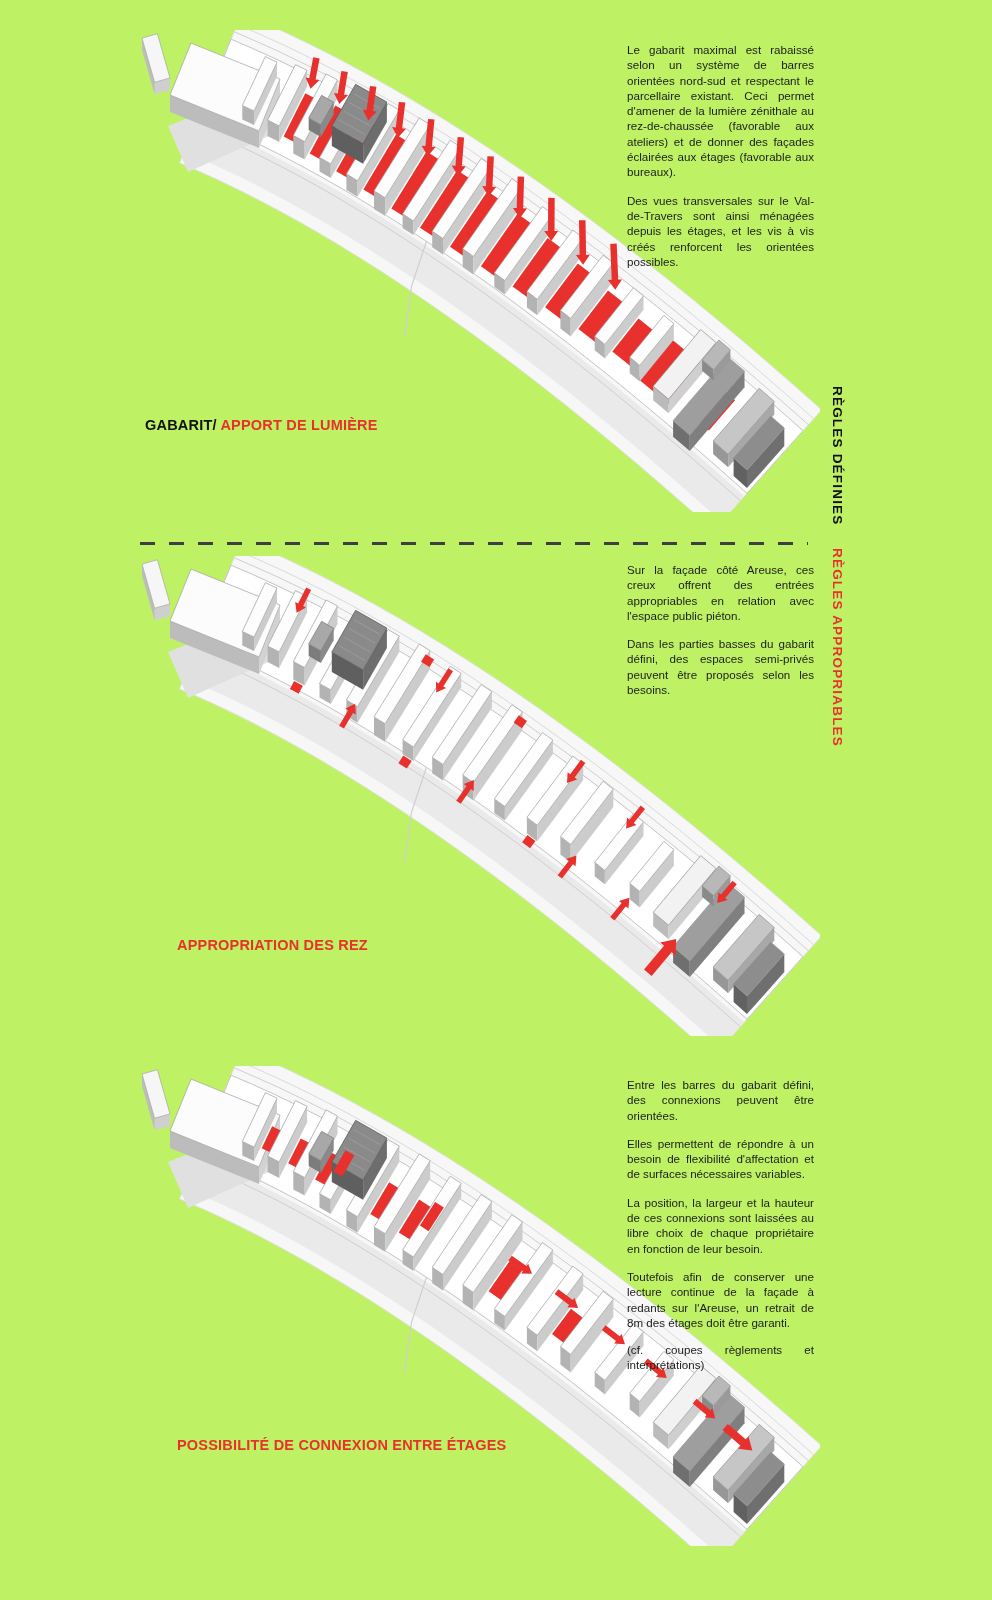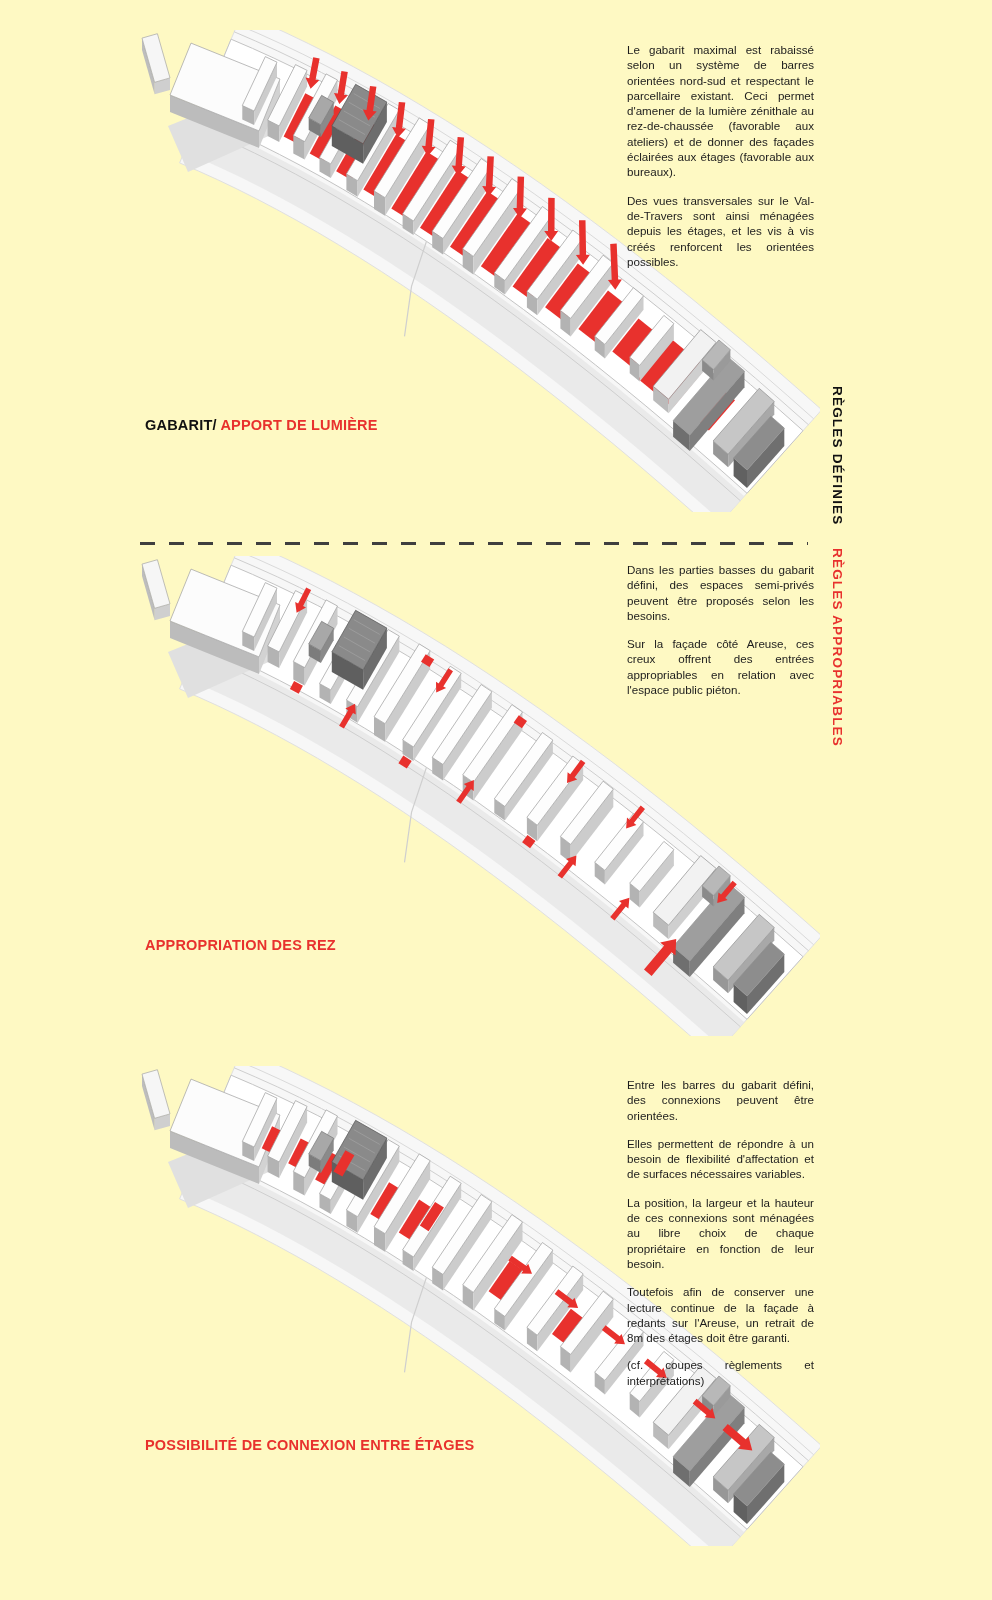--- a/index.html
+++ b/index.html
@@ -1,25 +1,25 @@
 <!DOCTYPE html>
 <html style="--accent: #e8312d;"><head>
 <meta charset="utf-8">
 <style>
   html,body{margin:0;padding:0;background:#fff;}
-  .page{position:relative;width:992px;height:1600px;background:#fef9c3;overflow:hidden;
+  .page{position:relative;width:992px;height:1600px;background:#bef264;overflow:hidden;
         font-family:"Liberation Sans", sans-serif;}
   .textcol{position:absolute;width:187px;font-size:11.6px;line-height:1.32;color:#1c1c1c;z-index:3;}
   .textcol p{margin:0 0 13px;text-align:justify;}
   .textcol p.tight{margin-bottom:2px;}
   .textcol p.cf{margin-top:12px;}
   .sec-title{position:absolute;font-size:14.5px;font-weight:bold;color:#111;
              letter-spacing:.2px;z-index:3;white-space:nowrap;text-align:right;}
   .sec-title .red{color:var(--accent,#e8312d);}
-  .sec-title.red{color:var(--accent,#e8312d);}
+  .sec-title.red{color:var(--accent,#e8312d);margin-left:32px;}
   .vlabel{position:absolute;writing-mode:vertical-rl;font-weight:bold;font-size:13.5px;
           letter-spacing:1.2px;white-space:nowrap;z-index:3;}
   .vlabel.black{color:#111;}
   .vlabel.red{color:var(--accent,#e8312d);}
   .divider{position:absolute;height:3px;z-index:3;
            background:repeating-linear-gradient(90deg,#3f3f3f 0 15px,transparent 15px 29px);}
   svg.diagram{position:absolute;z-index:1;}
 </style>
 </head>
 <body>
@@ -243,22 +243,22 @@
       <polygon points="510.7,249.5 499.5,263.7 497.0,261.6 496.1,272.4 506.4,269.1 503.8,267.1 515.0,252.9" fill="#e8312d" stroke="none" stroke-width="0" opacity="1"></polygon>
       <polygon points="602.6,324.7 591.0,338.5 588.5,336.4 587.2,347.1 597.6,344.1 595.2,342.0 606.8,328.3" fill="#e8312d" stroke="none" stroke-width="0" opacity="1"></polygon>
       <polygon points="213.9,172.5 223.0,157.0 225.8,158.6 225.1,147.8 215.4,152.6 218.2,154.2 209.1,169.7" fill="#e8312d" stroke="none" stroke-width="0" opacity="1"></polygon>
       <polygon points="330.7,247.8 341.0,233.1 343.7,234.9 343.9,224.1 333.8,228.1 336.5,229.9 326.2,244.7" fill="#e8312d" stroke="none" stroke-width="0" opacity="1"></polygon>
       <polygon points="432.0,322.6 443.0,308.3 445.6,310.3 446.4,299.5 436.1,303.0 438.7,305.0 427.6,319.2" fill="#e8312d" stroke="none" stroke-width="0" opacity="1"></polygon>
       <polygon points="484.5,364.4 495.8,350.4 498.4,352.4 499.4,341.7 489.0,344.9 491.6,346.9 480.2,360.9" fill="#e8312d" stroke="none" stroke-width="0" opacity="1"></polygon>
       <polygon points="521.6,419.9 541.6,396.3 545.5,399.5 546.2,383.1 530.2,386.6 534.0,389.8 514.0,413.5" fill="#e8312d" stroke="none" stroke-width="0" opacity="1"></polygon>
     </svg>
 
   <div class="textcol" style="left:627px;top:562px;">
+    <p>Sur la façade côté Areuse, ces creux offrent des entrées appropriables en relation avec l'espace public piéton.</p>
     <p>Dans les parties basses du gabarit défini, des espaces semi-privés peuvent être proposés selon les besoins.</p>
-    <p>Sur la façade côté Areuse, ces creux offrent des entrées appropriables en relation avec l'espace public piéton.</p>
   </div>
 
   <div class="sec-title red" style="left:145px;top:937px;">APPROPRIATION DES REZ</div>
 
   <svg id="diag-3" class="diagram" style="left:130px;top:1066px;" width="690" height="480" viewBox="0 0 690 480">
       <polygon points="111.9,-16.6 133.8,-7.2 155.9,2.8 178.2,13.5 200.6,24.7 223.3,36.7 246.1,49.2 269.1,62.3 292.3,76.1 315.7,90.4 339.3,105.4 363.1,121.0 387.1,137.3 411.3,154.1 435.7,171.6 460.3,189.6 485.2,208.3 510.2,227.6 535.5,247.5 561.0,268.0 586.7,289.2 612.6,310.9 638.7,333.3 665.1,356.3 691.7,379.8 583.6,500.5 558.1,477.9 532.9,455.9 507.9,434.5 483.2,413.8 458.7,393.7 434.6,374.2 410.7,355.4 387.1,337.2 363.7,319.7 340.7,302.8 317.9,286.5 295.5,270.9 273.3,255.9 251.4,241.5 229.8,227.8 208.6,214.8 187.6,202.3 166.9,190.5 146.6,179.4 126.5,168.8 106.8,158.9 87.4,149.6 68.4,141.0 49.6,132.9" fill="#f7f7f7" stroke="#e0e0e0" stroke-width="1" opacity="1"></polygon>
       <polygon points="67.3,90.5 87.0,98.9 106.9,107.9 127.1,117.6 147.6,127.9 168.3,138.8 189.4,150.4 210.7,162.6 232.3,175.4 254.2,188.8 276.4,202.9 298.8,217.6 321.5,232.9 344.4,248.9 367.7,265.5 391.2,282.7 414.9,300.6 438.9,319.1 463.2,338.2 487.8,358.0 512.5,378.4 537.6,399.4 562.9,421.1 588.5,443.4 614.3,466.3 591.6,491.6 566.0,468.9 540.7,446.8 515.6,425.3 490.8,404.5 466.3,384.4 442.0,364.8 418.0,345.9 394.3,327.7 370.9,310.0 347.7,293.0 324.9,276.7 302.3,261.0 279.9,245.9 257.9,231.5 236.2,217.7 214.8,204.5 193.6,192.0 172.8,180.1 152.3,168.8 132.0,158.1 112.1,148.1 92.5,138.8 73.2,130.0 54.3,121.9" fill="#e8e8e8" stroke="none" stroke-width="0" opacity="0.85"></polygon>
       <polygon points="101.1,9.2 122.5,18.4 144.1,28.2 165.8,38.6 187.8,49.6 210.0,61.3 232.4,73.6 255.0,86.5 277.8,100.0 300.9,114.2 324.1,129.0 347.6,144.4 371.3,160.4 395.2,177.0 419.3,194.2 443.6,212.1 468.2,230.6 493.0,249.7 518.0,269.4 543.3,289.7 568.8,310.7 594.5,332.3 620.4,354.5 646.6,377.3 673.0,400.7 617.0,463.3 591.1,440.3 565.5,418.0 540.2,396.4 515.1,375.3 490.3,354.9 465.7,335.1 441.4,315.9 417.3,297.4 393.5,279.5 370.0,262.3 346.8,245.6 323.7,229.6 301.0,214.3 278.5,199.5 256.3,185.4 234.4,172.0 212.7,159.1 191.4,146.9 170.2,135.3 149.4,124.4 128.8,114.0 108.6,104.3 88.6,95.2 68.9,86.8" fill="#ffffff" stroke="#c4c4c4" stroke-width="1" opacity="1"></polygon>
       <polyline points="104.2,1.8 125.7,11.1 147.5,20.9 169.4,31.4 191.5,42.5 213.8,54.3 236.3,66.6 259.0,79.6 282.0,93.2 305.1,107.4 328.4,122.2 352.0,137.7 375.8,153.8 399.8,170.5 424.0,187.8 448.4,205.7 473.1,224.2 497.9,243.4 523.0,263.1 548.3,283.5 573.9,304.5 599.7,326.2 625.7,348.4 651.9,371.3 678.4,394.7" fill="none" stroke="#cfcfcf" stroke-width="1"></polyline>
       <polyline points="107.3,-5.5 129.0,3.8 150.8,13.7 172.9,24.2 195.1,35.4 217.6,47.2 240.2,59.6 263.1,72.7 286.1,86.3 309.3,100.6 332.8,115.5 356.4,131.0 380.3,147.2 404.4,163.9 428.7,181.3 453.2,199.3 477.9,217.8 502.9,237.1 528.0,256.9 553.4,277.3 579.0,298.4 604.8,320.1 630.9,342.4 657.2,365.3 683.7,388.8" fill="none" stroke="#dadada" stroke-width="1"></polyline>
@@ -351,20 +351,20 @@
       <polygon points="424.7,228.1 439.1,238.9 437.3,241.3 448.1,241.9 444.5,231.7 442.7,234.1 428.3,223.3" fill="#e8312d" stroke="none" stroke-width="0" opacity="1"></polygon>
       <polygon points="471.9,263.9 486.0,275.0 484.2,277.4 495.0,278.2 491.6,268.0 489.7,270.3 475.6,259.2" fill="#e8312d" stroke="none" stroke-width="0" opacity="1"></polygon>
       <polygon points="513.9,297.2 527.9,308.6 526.0,310.9 536.7,311.9 533.5,301.6 531.7,303.9 517.7,292.6" fill="#e8312d" stroke="none" stroke-width="0" opacity="1"></polygon>
       <polygon points="562.7,337.4 576.5,349.0 574.6,351.3 585.3,352.5 582.3,342.1 580.4,344.4 566.6,332.8" fill="#e8312d" stroke="none" stroke-width="0" opacity="1"></polygon>
       <polygon points="592.5,363.9 610.6,379.7 608.0,382.7 622.3,384.5 618.5,370.6 615.9,373.6 597.8,357.9" fill="#e8312d" stroke="none" stroke-width="0" opacity="1"></polygon>
     </svg>
 
   <div class="textcol" style="left:627px;top:1077px;">
     <p>Entre les barres du gabarit défini, des connexions peuvent être orientées.</p>
     <p>Elles permettent de répondre à un besoin de flexibilité d'affectation et de surfaces nécessaires variables.</p>
-    <p>La position, la largeur et la hauteur de ces connexions sont ménagées au libre choix de chaque propriétaire en fonction de leur besoin.</p>
+    <p>La position, la largeur et la hauteur de ces connexions sont laissées au libre choix de chaque propriétaire en fonction de leur besoin.</p>
     <p class="tight">Toutefois afin de conserver une lecture continue de la façade à redants sur l'Areuse, un retrait de 8m des étages doit être garanti.</p>
     <p class="cf">(cf. coupes règlements et interprétations)</p>
   </div>
 
   <div class="sec-title red" style="left:145px;top:1437px;">POSSIBILITÉ DE CONNEXION ENTRE ÉTAGES</div>
 
 </div>
 
 </body></html>

